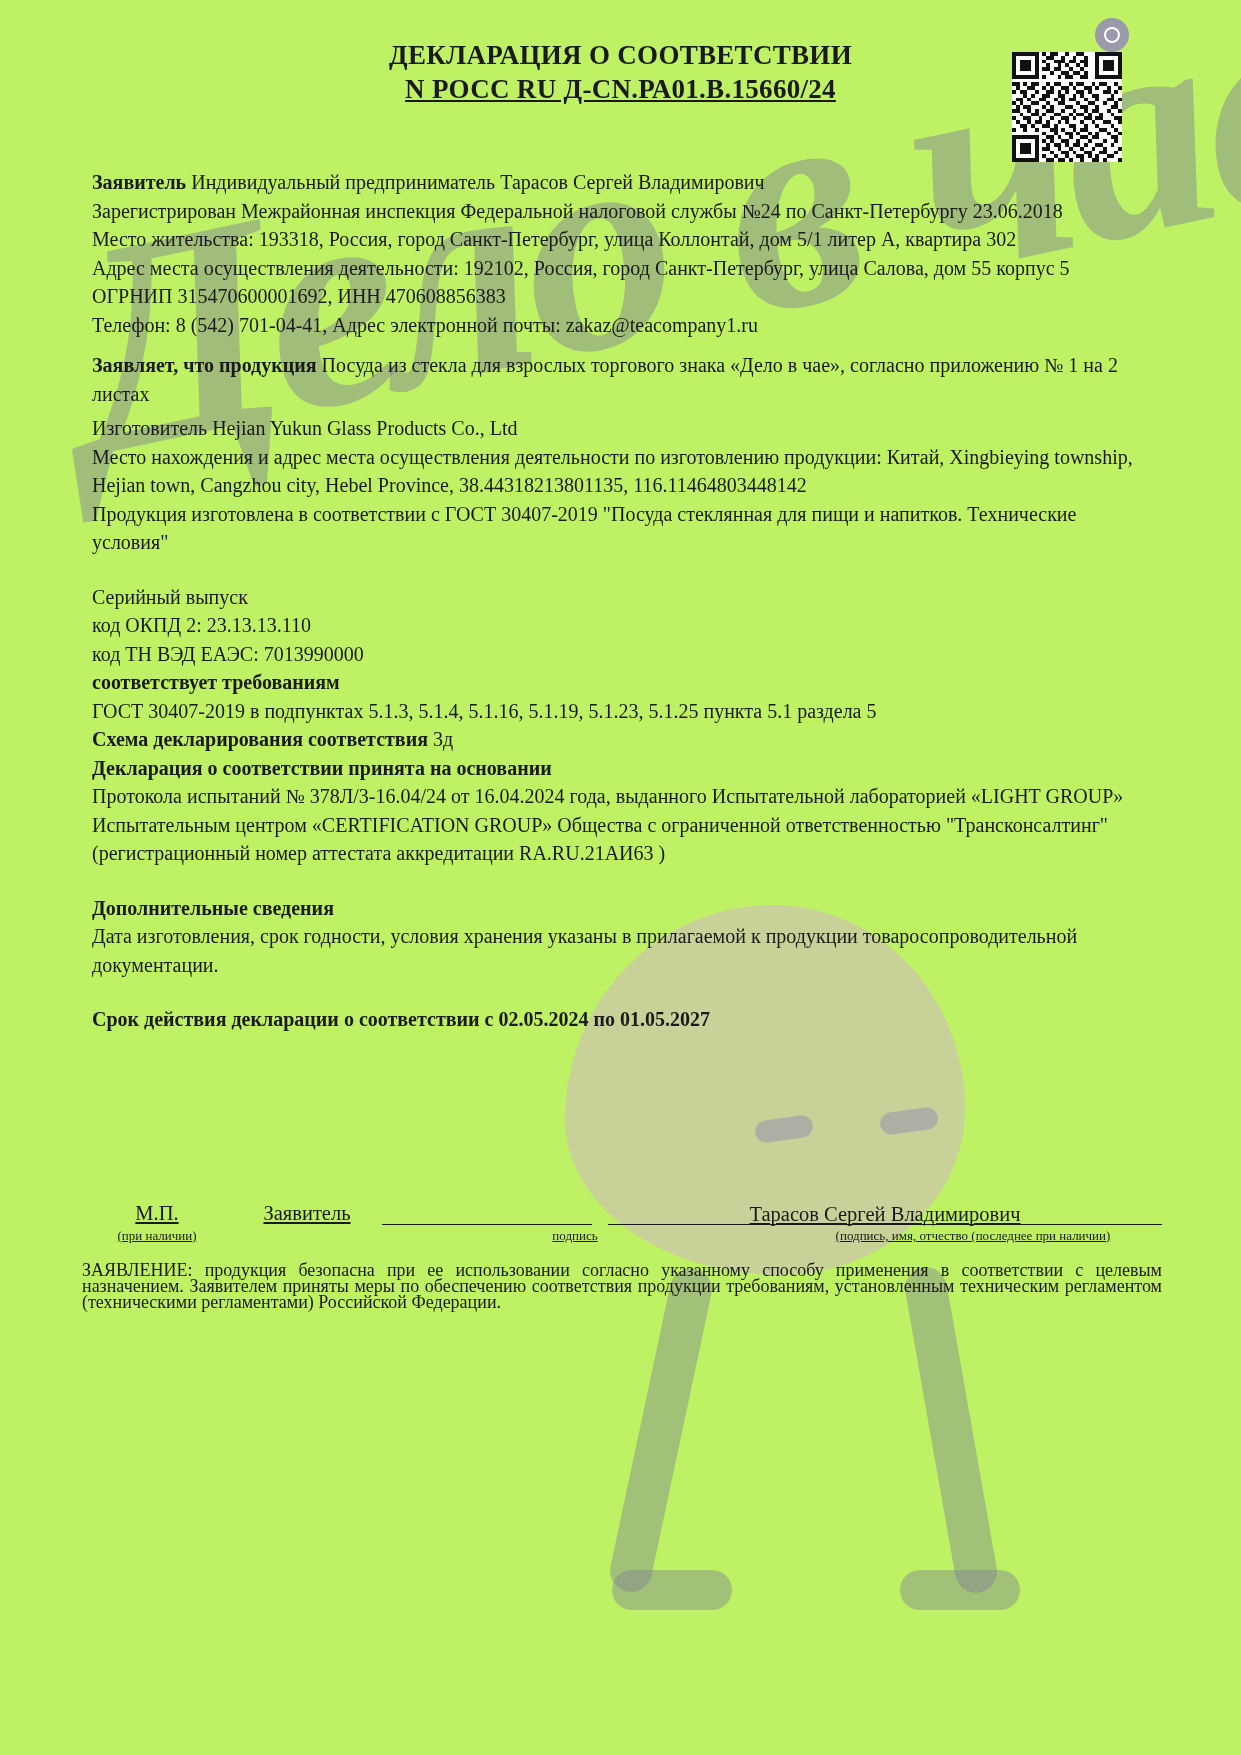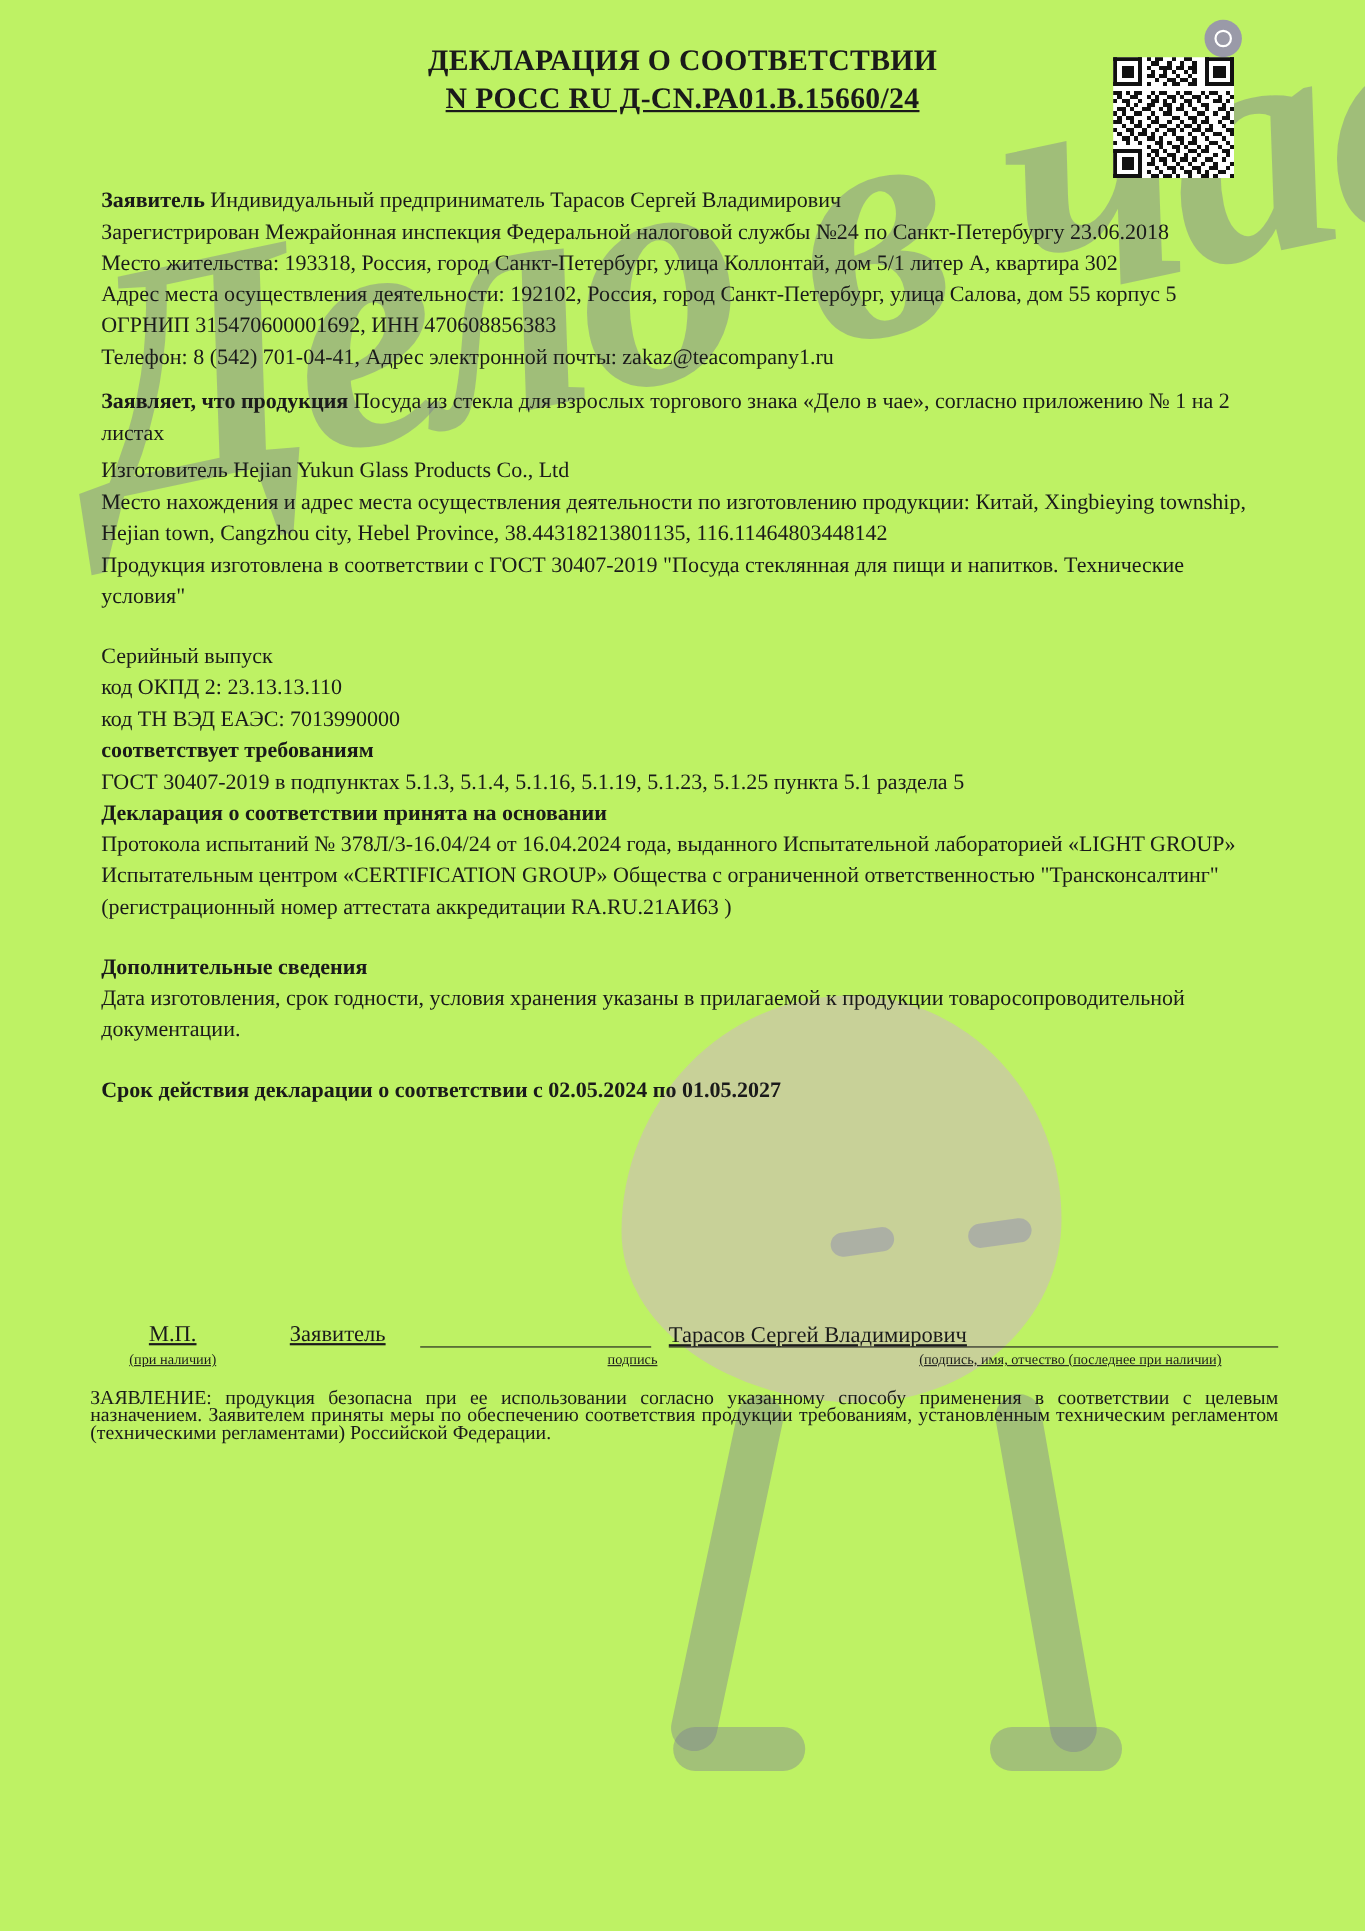--- a/index.html
+++ b/index.html
@@ -151,21 +151,21 @@
   .sig-line-1 {
     width: 210px;
     border-bottom: 1.4px solid #1a1a1a;
     height: 22px;
   }
   .sig-spacer { width: 16px; }
   .sig-line-2 {
     flex: 1;
     border-bottom: 1.4px solid #1a1a1a;
     height: 22px;
-    text-align: left;
+    text-align: center;
     font-size: 20.5px;
     padding-bottom: 8px;
     box-sizing: border-box;
   }
   .sig-cap-row {
     display: flex;
     margin-top: 3px;
     font-size: 13px;
     line-height: 16px;
     gap: 44px;
@@ -456,20 +456,21 @@
 
     <div class="gap-lg"></div>
 
     <p>Серийный выпуск</p>
     <p>код ОКПД 2: 23.13.13.110</p>
     <p>код ТН ВЭД ЕАЭС: 7013990000</p>
 
     <p class="b">соответствует требованиям</p>
     <p>ГОСТ 30407-2019 в подпунктах 5.1.3, 5.1.4, 5.1.16, 5.1.19, 5.1.23, 5.1.25 пункта 5.1 раздела 5</p>
 
+    <p><span class="b">Схема декларирования соответствия</span><span> 3д</span></p>
 
     <p class="b">Декларация о соответствии принята на основании</p>
     <p>Протокола испытаний № 378Л/3-16.04/24 от 16.04.2024 года, выданного Испытательной лабораторией «LIGHT GROUP» Испытательным центром «CERTIFICATION GROUP» Общества с ограниченной ответственностью "Трансконсалтинг" (регистрационный номер аттестата аккредитации RA.RU.21АИ63 )</p>
 
     <div class="gap-lg"></div>
 
     <p class="b">Дополнительные сведения</p>
     <p>Дата изготовления, срок годности, условия хранения указаны в прилагаемой к продукции товаросопроводительной документации.</p>
 
     <div class="gap-lg"></div>

